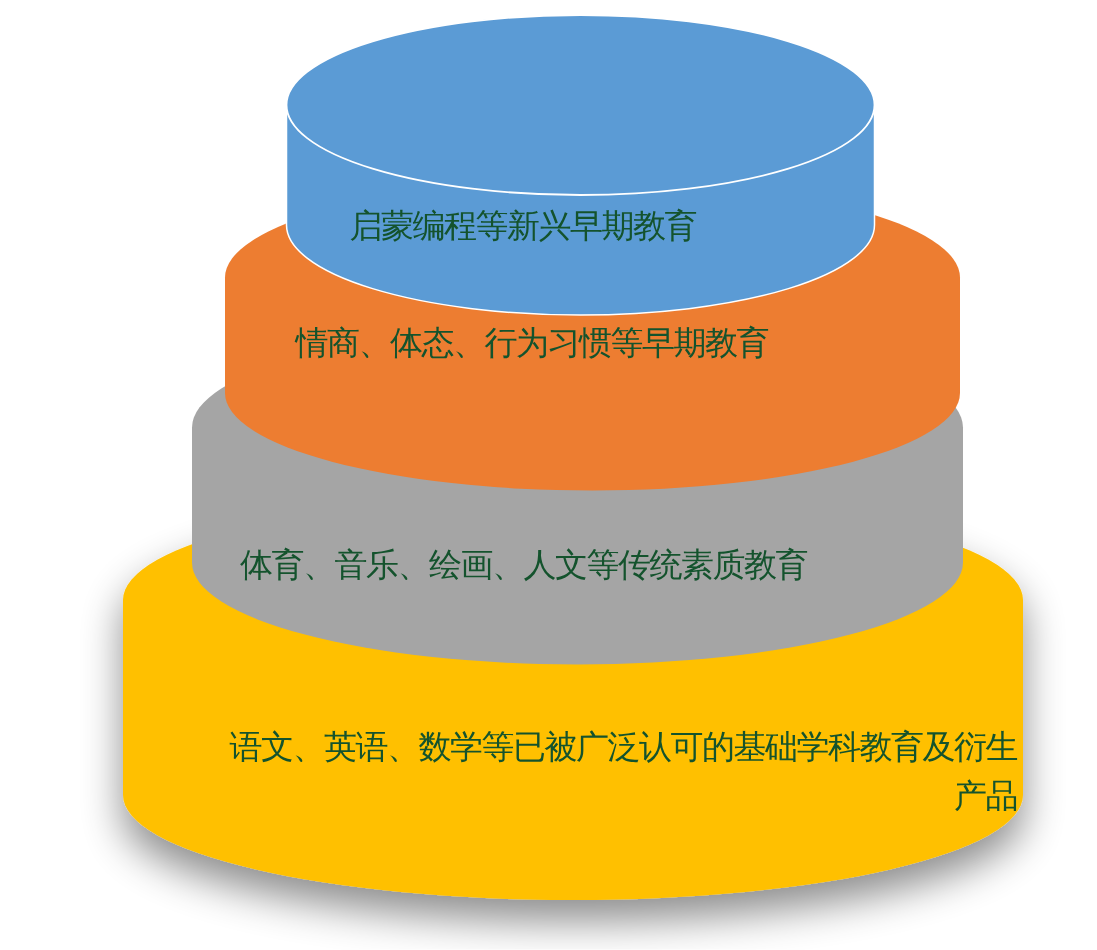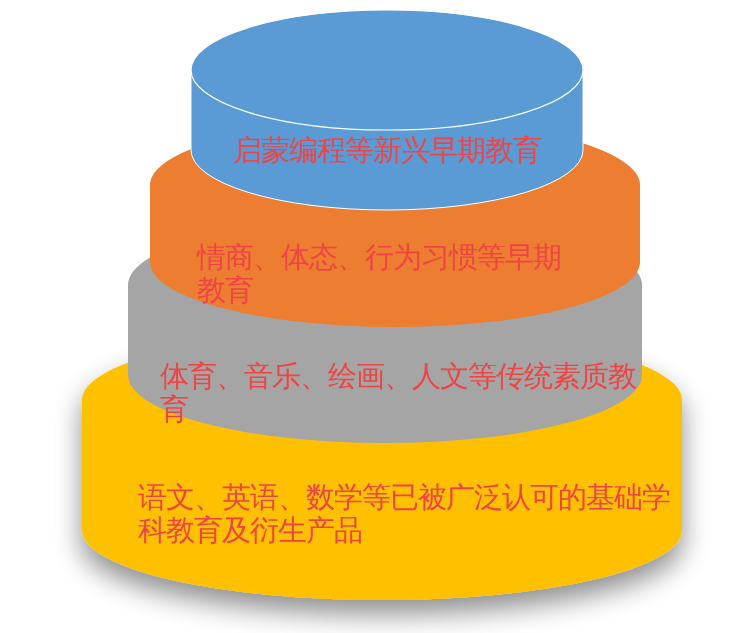--- a/index.html
+++ b/index.html
@@ -1,19 +1,19 @@
 <!DOCTYPE html>
 <html><head>
 <meta charset="utf-8">
 <style>
   html, body { margin: 0; padding: 0; background: #ffffff; }
   body { width: 731px; height: 633px; position: relative; overflow: hidden;
          font-family: "DejaVu Sans", "Liberation Sans", sans-serif; }
   svg.stack { position: absolute; left: 0; top: 0; }
-  .label { position: absolute; color: #ef4444; font-size: 29px; line-height: 33px;
+  .label { position: absolute; color: #14532d; font-size: 22px; line-height: 33px;
            letter-spacing: -1px; white-space: normal; font-family: Liberation Serif, serif; }
 </style>
 </head>
 <body>
 
 <svg class="stack" width="731" height="633" viewBox="0 0 731 633">
   <defs>
     <filter id="shadow" x="-20%" y="-20%" width="140%" height="160%">
       <feGaussianBlur in="SourceAlpha" stdDeviation="14"></feGaussianBlur>
       <feOffset dx="0" dy="14" result="b"></feOffset>
@@ -40,17 +40,17 @@
   </g>
 
   <g>
     <path d="M 191 70 A 196 60 0 0 1 583 70 L 583 150 A 196 60 0 0 1 191 150 Z" fill="#5B9BD5" stroke="#ffffff" stroke-width="1"></path>
     <ellipse cx="387" cy="70" rx="196" ry="60" fill="#5B9BD5" stroke="#ffffff" stroke-width="1.2"></ellipse>
   </g>
 </svg>
 
 <div class="label" style="left:233px; top:134px; width:360px;">启蒙编程等新兴早期教育</div>
 
-<div class="label" style="left:197px; top:241px; width:380px;">情商、体态、行为习惯等早期教育</div>
+<div class="label" style="left:197px; top:212px; width:380px;">情商、体态、行为习惯等早期教育</div>
 
 <div class="label" style="left:160px; top:360px; width:500px;">体育、音乐、绘画、人文等传统素质教育</div>
 
-<div class="label" style="left:138px; top:481px; width:540px;">语文、英语、数学等已被广泛认可的基础学科教育及衍生产品</div>
+<div class="label" style="left:138px; top:481px; width:540px;text-align:right;">语文、英语、数学等已被广泛认可的基础学科教育及衍生产品</div>
 
 </body></html>

